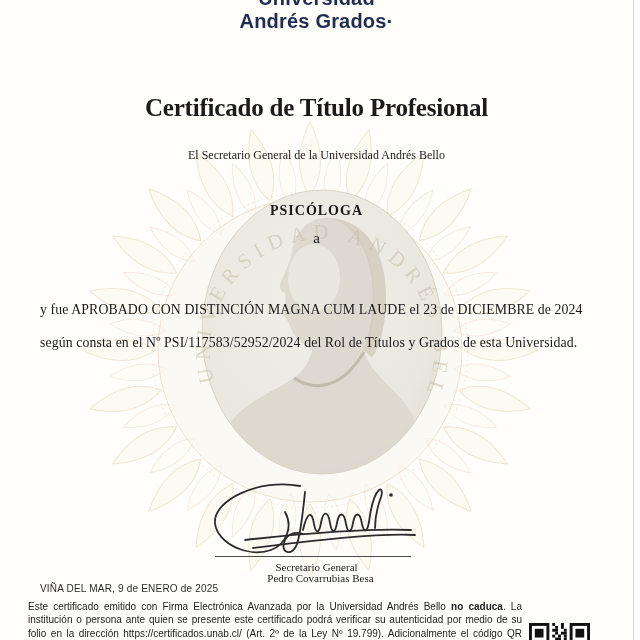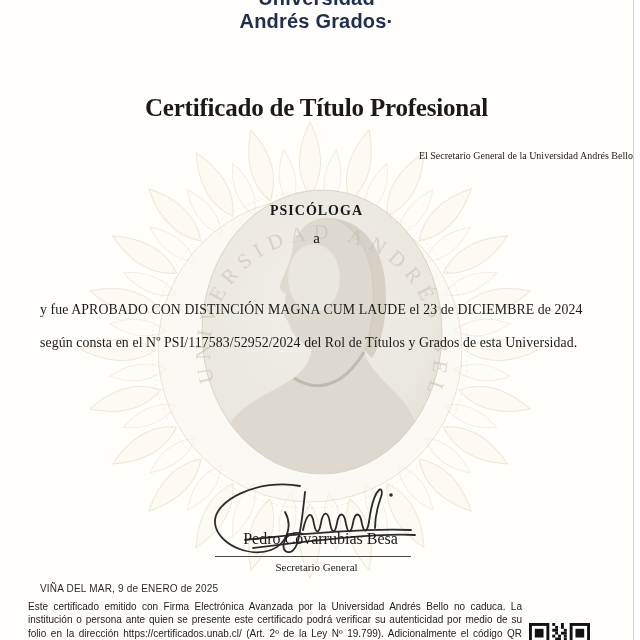--- a/index.html
+++ b/index.html
@@ -5,33 +5,33 @@
   html,body{margin:0;padding:0;background:#fff;}
   #stage{position:relative;width:640px;height:640px;overflow:hidden;
          background:#fffefa;font-family:"Liberation Serif",serif;color:#1a1a1a;}
   .abs{position:absolute;}
   .ctr{left:0;right:7px;text-align:center;}
   .ser{font-family:"Liberation Serif",serif;}
   .san{font-family:"Liberation Sans",sans-serif;}
   .logo{top:-13px;line-height:21px;font:700 20px "Liberation Sans",sans-serif;
         color:#1e2d50;letter-spacing:.2px;}
   .title{top:71px;font-weight:700;font-size:25px;letter-spacing:-.2px;margin-top:23px;}
-  .intro{top:146px;font-size:10px;line-height:19.5px;text-align:right;}
+  .intro{top:146px;font-size:12px;line-height:19.5px;}
   .degree{top:203px;font-weight:700;font-size:14px;letter-spacing:1px;}
   .connector{top:230px;font-size:15px;}
   .recipient{top:247px;font-weight:700;font-size:19.5px;letter-spacing:.3px;}
   .detail{left:40px;font-size:13.8px;letter-spacing:.1px;}
   .d1{top:302px;} .d2{top:335px;}
   .sig-rule{top:556px;left:215px;width:196px;height:1px;background:#4a4a4a;}
-  .signer-name{top:530px;font-size:16px;padding-left:8px;}
+  .signer-name{top:572px;font-size:11px;padding-left:8px;}
   .signer-role{top:561px;font-size:11px;}
   .dateline{top:583px;left:40px;font-size:10px;letter-spacing:.2px;color:#2c2c2c;}
   .footer{top:600px;left:28px;width:494px;font-size:10px;line-height:13.3px;
           text-align:justify;text-align-last:justify;color:#222;}
-  .footer b{font-weight:400;margin-top:24px;}
+  .footer b{font-weight:700;margin-top:24px;}
   .page-edge{top:0;left:633px;width:1px;height:640px;background:#d7d7d7;}
   .page-right{top:0;left:634px;width:6px;height:640px;background:#ffffff;}
   .wm{left:72px;top:100px;}
   .sig-svg{left:205px;top:478px;}
   .qr{left:529px;top:623px;}
 </style>
 </head>
 <body>
 
 <div id="stage">

